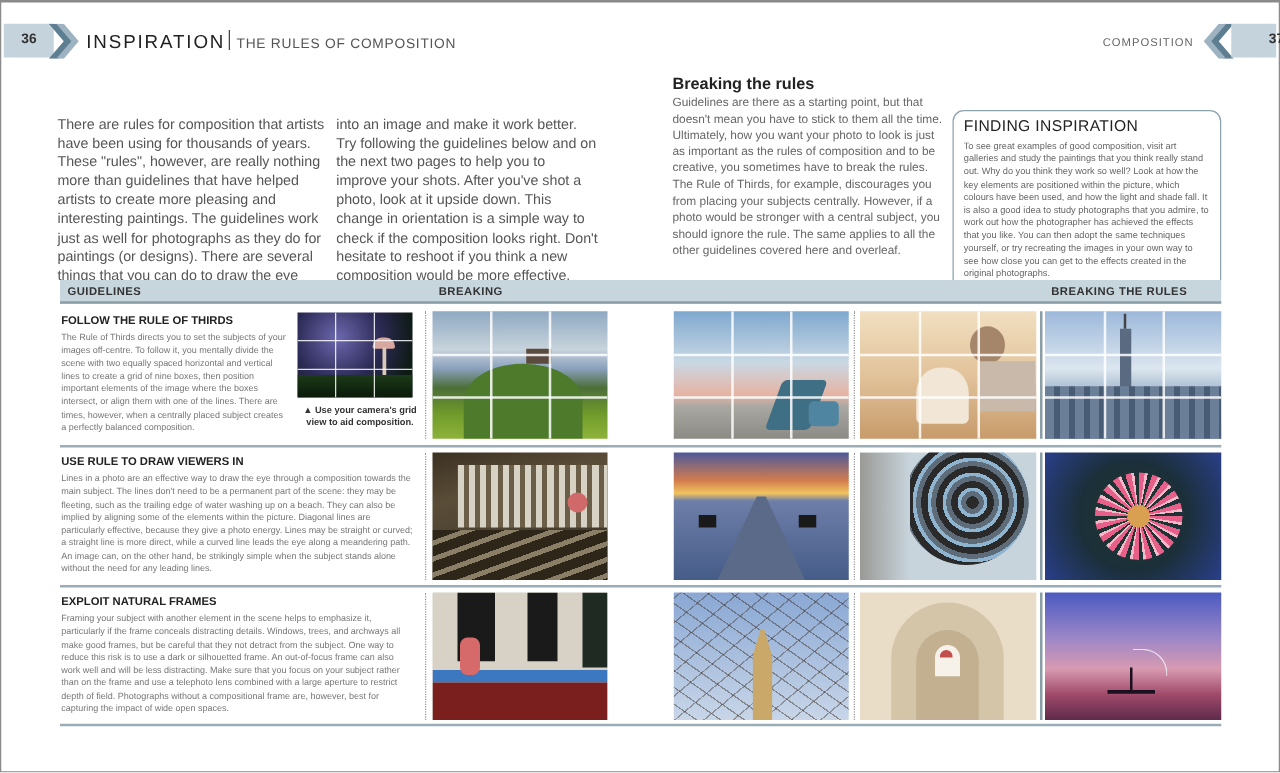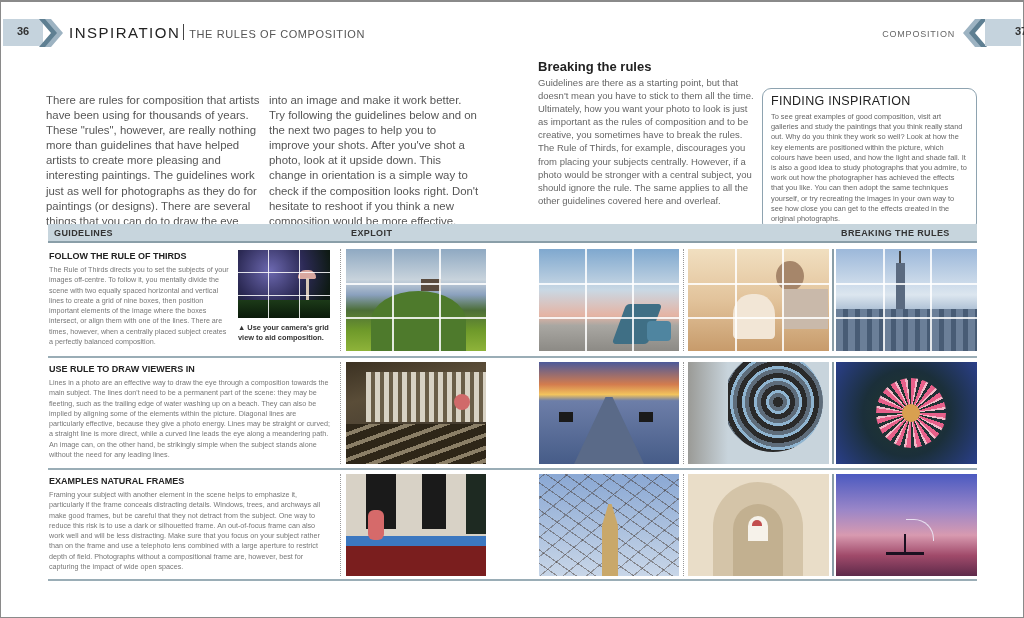--- a/index.html
+++ b/index.html
@@ -38,21 +38,21 @@
 
   
   .thead { position: absolute; left: 47px; top: 222px; width: 929px; height: 19px; background: #c7d5dd; border-bottom: 2px solid #8a9ea8; }
   .thead span { position: absolute; top: 4px; font-size: 9px; font-weight: bold; color: #333; letter-spacing: 0.4px; }
 
   .row-rule { position: absolute; left: 47px; width: 929px; height: 2px; background: #9aadb6; }
 
   .row-title { position: absolute; left: 48px; font-size: 9px; font-weight: bold; color: #222; }
   .row-text { position: absolute; left: 48px; font-size: 7.2px; line-height: 10.3px; color: #777; }
 
-  .caption { position: absolute; left: 237px; top: 321px; width: 100px; font-size: 7.4px; line-height: 10px; color: #333; font-weight: bold; }
+  .caption { position: absolute; left: 237px; top: 321px; width: 100px; font-size: 7.4px; line-height: 10px; color: #333; font-weight: bold; text-align: center; }
 
   .photo { position: absolute; overflow: hidden; }
   .grid-v, .grid-h { position: absolute; background: rgba(255,255,255,0.85); }
   .dotsep { position: absolute; width: 0; border-left: 1.5px dotted #999; }
   .solidsep { position: absolute; width: 1.5px; background: #8a9ea8; }
 
   .foot-rule { position: absolute; left: 47px; top: 577px; width: 929px; height: 2px; background: #9aadb6; }
 </style>
 </head>
 <body>
@@ -88,21 +88,21 @@
     <p>Guidelines are there as a starting point, but that doesn't mean you have to stick to them all the time. Ultimately, how you want your photo to look is just as important as the rules of composition and to be creative, you sometimes have to break the rules. The Rule of Thirds, for example, discourages you from placing your subjects centrally. However, if a photo would be stronger with a central subject, you should ignore the rule. The same applies to all the other guidelines covered here and overleaf.</p>
   </div>
 
   <div class="inspire">
     <h3>FINDING INSPIRATION</h3>
     <p>To see great examples of good composition, visit art galleries and study the paintings that you think really stand out. Why do you think they work so well? Look at how the key elements are positioned within the picture, which colours have been used, and how the light and shade fall. It is also a good idea to study photographs that you admire, to work out how the photographer has achieved the effects that you like. You can then adopt the same techniques yourself, or try recreating the images in your own way to see how close you can get to the effects created in the original photographs.</p>
   </div>
 
   <div class="thead">
     <span style="left:6px">GUIDELINES</span>
-    <span style="left:303px">EXPLOIT</span>
+    <span style="left:303px">BREAKING</span>
     <span style="left:793px">BREAKING THE RULES</span>
   </div>
 
   <div class="row-title" style="top:249px">FOLLOW THE RULE OF THIRDS</div>
   <div class="row-text" style="top:263px;width:182px">The Rule of Thirds directs you to set the subjects of your images off-centre. To follow it, you mentally divide the scene with two equally spaced horizontal and vertical lines to create a grid of nine boxes, then position important elements of the image where the boxes intersect, or align them with one of the lines. There are times, however, when a centrally placed subject creates a perfectly balanced composition.</div>
 
   <div class="photo" style="left:237px;top:248px;width:92px;height:68px;background:radial-gradient(circle at 35% 30%, #6c68b0 0%, #2c2a55 45%, #0e1a14 80%);">
     <div style="position:absolute;left:60px;top:20px;width:18px;height:9px;border-radius:9px 9px 2px 2px;background:#d8a8a0"></div>
     <div style="position:absolute;left:68px;top:28px;width:3px;height:34px;background:#d8c8b8"></div>
     <div style="position:absolute;left:0;bottom:0;width:92px;height:18px;background:linear-gradient(#1c3a18,#0a1a0a)"></div>
@@ -175,21 +175,21 @@
     <div style="position:absolute;left:0;top:0;width:40px;height:102px;background:linear-gradient(90deg,#9a9a96,#c8d4dc)"></div>
   </div>
   <div class="solidsep" style="left:831px;top:360px;height:102px"></div>
   <div class="photo" style="left:835px;top:360px;width:141px;height:102px;background:radial-gradient(circle at 50% 50%,#223a2a 0%,#1b2f3a 50%,#2a3f8a 100%);">
     <div style="position:absolute;left:40px;top:16px;width:70px;height:70px;border-radius:50%;background:repeating-conic-gradient(#e8608a 0 8deg,#f3b9c9 8deg 12deg,transparent 12deg 18deg)"></div>
     <div style="position:absolute;left:66px;top:42px;width:18px;height:18px;border-radius:50%;background:#d8a050"></div>
   </div>
 
   <div class="row-rule" style="top:466px"></div>
 
-  <div class="row-title" style="top:474px">EXAMPLES NATURAL FRAMES</div>
+  <div class="row-title" style="top:474px">EXPLOIT NATURAL FRAMES</div>
   <div class="row-text" style="top:488px;width:282px">Framing your subject with another element in the scene helps to emphasize it, particularly if the frame conceals distracting details. Windows, trees, and archways all make good frames, but be careful that they not detract from the subject. One way to reduce this risk is to use a dark or silhouetted frame. An out-of-focus frame can also work well and will be less distracting. Make sure that you focus on your subject rather than on the frame and use a telephoto lens combined with a large aperture to restrict depth of field. Photographs without a compositional frame are, however, best for capturing the impact of wide open spaces.</div>
 
   <div class="dotsep" style="left:339px;top:472px;height:102px"></div>
   <div class="photo" style="left:345px;top:472px;width:140px;height:102px;background:#d8d2c6;">
     <div style="position:absolute;left:20px;top:0;width:30px;height:55px;background:#1a1a1a"></div>
     <div style="position:absolute;left:76px;top:0;width:24px;height:55px;background:#1a1a1a"></div>
     <div style="position:absolute;left:120px;top:0;width:20px;height:60px;background:#1e2a22"></div>
     <div style="position:absolute;left:0;top:62px;width:140px;height:10px;background:#3c78c0"></div>
     <div style="position:absolute;left:0;top:72px;width:140px;height:30px;background:#7a1e1e"></div>
     <div style="position:absolute;left:22px;top:36px;width:16px;height:30px;background:#d66a6a;border-radius:6px"></div>

